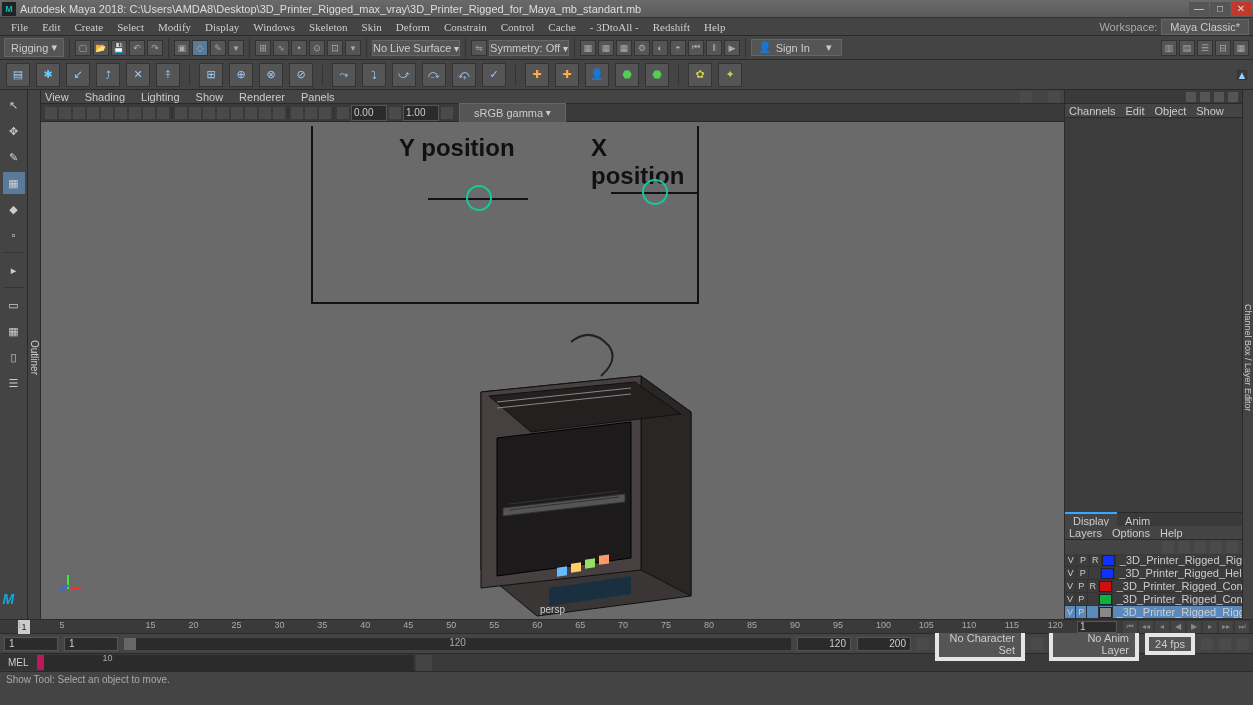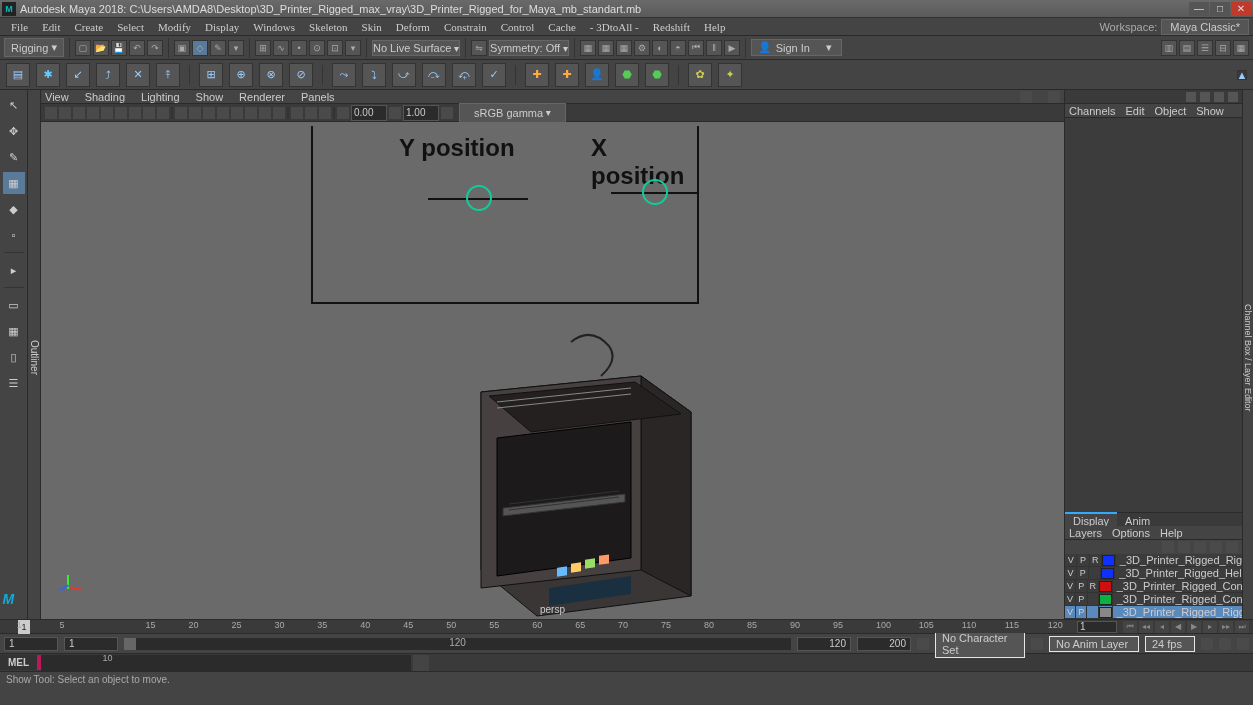--- a/index.html
+++ b/index.html
@@ -78,25 +78,25 @@
 .tl-btns { display:flex; gap:2px; padding:0 4px; }
 .tl-btn { width:14px; height:12px; background:#444; color:#888; display:flex; align-items:center; justify-content:center; font-size:8px; }
 
 
 .rangerow { height:20px; background:#444; display:flex; align-items:center; padding:0 4px; gap:6px; border-top:1px solid #2a2a2a; }
 .range-field { width:54px; height:14px; background:#2b2b2b; border:1px solid #555; color:#ccc; padding:0 4px; font-size:10px; }
 .range-slider { flex:1; height:12px; background:#2b2b2b; position:relative; }
 .range-handle { position:absolute; left:0; width:12px; height:12px; background:#666; }
 .range-mid { position:absolute; left:50%; transform:translateX(-50%); color:#aaa; font-size:10px; top:-1px; }
 .range-field.r { text-align:right; }
-.char-sel { background:#555; border:1px solid #e5e5e5; padding:1px 6px; font-size:10px; width:90px; }
+.char-sel { background:#555; border:4px solid #e5e5e5; padding:1px 6px; font-size:10px; width:90px;text-align:right; }
 
 
 .cmdrow { height:18px; background:#3a3a3a; display:flex; align-items:center; border-top:1px solid #2a2a2a; }
-.cmd-label { background:#333; padding:2px 8px; color:#ccc; font-size:10px; border-right:4px solid #be185d;font-weight:bold; }
+.cmd-label { background:#333; padding:2px 8px; color:#ccc; font-size:10px; border-right:7px solid #be185d; }
 .cmd-input { flex:0 0 370px; background:#2b2b2b; border:none; height:16px; }
 .cmd-result { flex:1; background:#333; padding:2px 6px; color:#ccc; font-size:10px; }
 .cmd-ico { width:16px; height:16px; background:#444; margin:0 2px; }
 
 
 .helpline { height:16px; background:#444; color:#aaa; padding:2px 6px; font-size:10px; border-top:1px solid #2a2a2a; }
 
 
 .vp-label { position:absolute; bottom:4px; left:50%; transform:translateX(-50%); color:#ccc; font-size:10px; }
 .axis-gizmo { position:absolute; left:12px; bottom:18px; width:30px; height:30px; }

